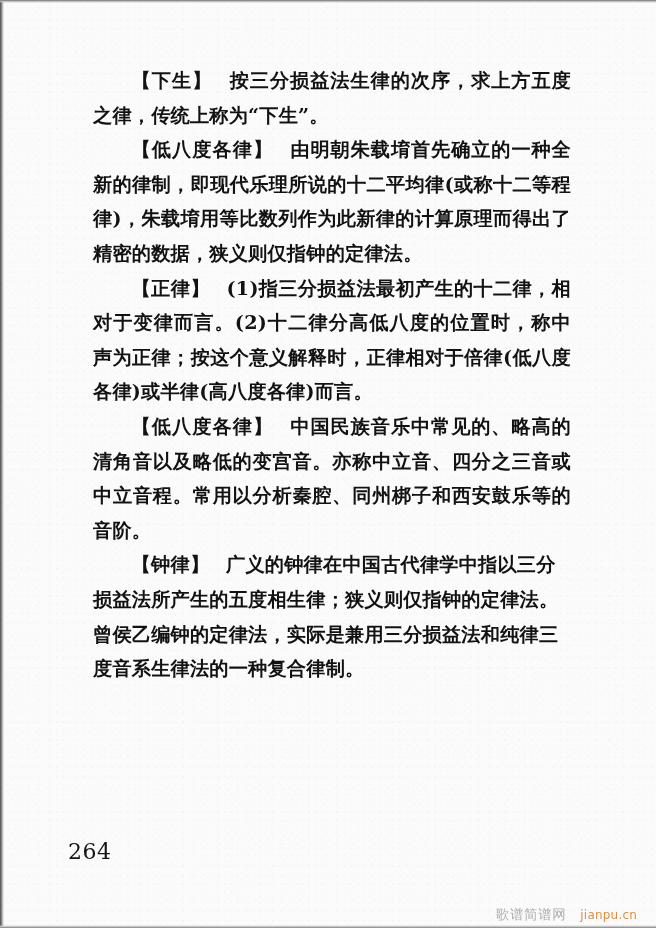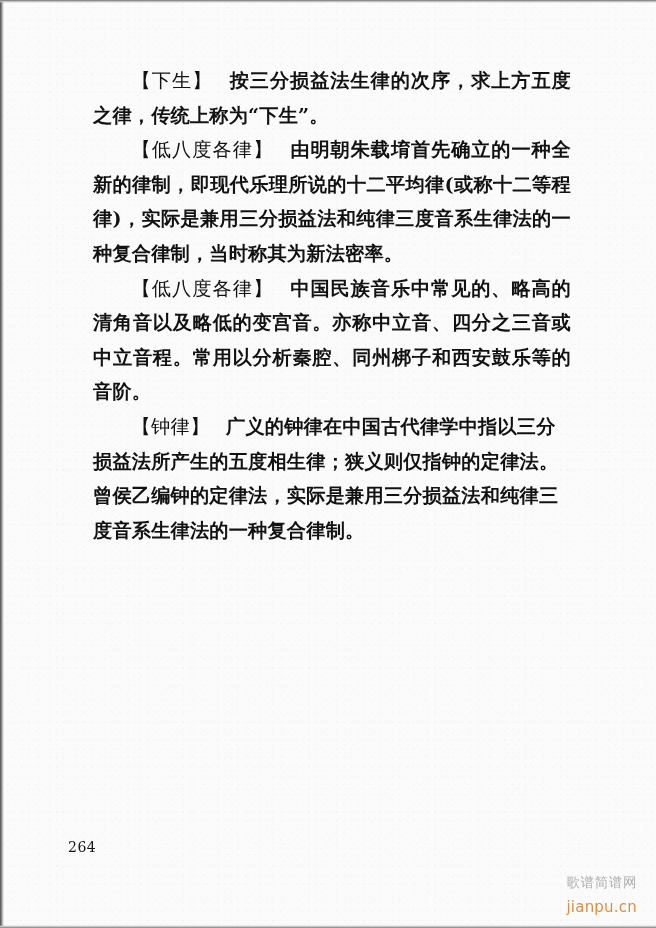--- a/index.html
+++ b/index.html
@@ -70,57 +70,56 @@
     text-justify: inter-character;
     letter-spacing: 0.2px;
     text-indent: 2em;
     font-weight: 600;
     -webkit-font-smoothing: none;
   }
 
   .para:last-child { text-align: left; }
 
   .term {
-    font-weight: 400;
+    font-weight: 700;
     letter-spacing: 0.4px;
     margin-top: 32px;
   }
 
   .gap { display: inline-block; width: 0.85em; }
 
   
   #page-number {
     position: absolute;
     left: 68px;
     top: 839px;
-    font-size: 14px;
+    font-size: 22px;
     color: #151515;
     font-family: "DejaVu Serif", "Liberation Serif", serif;
     letter-spacing: 0.5px;
   }
 
   
   #watermark {
     position: absolute;
     right: 19px;
-    bottom: 12px;
+    bottom: 4px;
     display: flex;
     align-items: baseline;
-    gap: 6px;
+    gap: 14px;
     opacity: 0.95;
-    flex-direction: column;
   }
   #watermark .wm-cn {
     font-size: 13.5px;
     color: #a9a9a9;
     font-family: "DejaVu Sans", "Liberation Sans", sans-serif;
     letter-spacing: 0.6px;
   }
   #watermark .wm-url {
-    font-size: 15px;
+    font-size: 12px;
     color: #d98a3a;
     font-family: "DejaVu Sans", "Liberation Sans", sans-serif;
     letter-spacing: 0.2px;
   }
 </style>
 </head>
 <body>
 
 <div id="page">
 
@@ -129,26 +128,29 @@
   <div id="scan-edge-top"></div>
   <div id="scan-edge-bottom"></div>
 
   <div id="text-column">
 
     <p class="para">
       <span class="term">【下生】</span><span class="gap"></span><span>按三分损益法生律的次序，求上方五度之律，传统上称为“下生”。</span>
     </p>
 
     <p class="para">
-      <span class="term">【低八度各律】</span><span class="gap"></span><span>由明朝朱载堉首先确立的一种全新的律制，即现代乐理所说的十二平均律(或称十二等程律)，实际是兼用三分损益法和纯律三度音系生律法的一种复合律制，当时称其为新法密率。</span>
+      <span class="term">【低八度各律】</span><span class="gap"></span><span>由明朝朱载堉首先确立的一种全新的律制，即现代乐理所说的十二平均律(或称十二等程律)，朱载堉用等比数列作为此新律的计算原理而得出了精密的数据，狭义则仅指钟的定律法。</span>
     </p>
 
 
 
 
+    <p class="para">
+      <span class="term">【正律】</span><span class="gap"></span><span>(1)指三分损益法最初产生的十二律，相对于变律而言。(2)十二律分高低八度的位置时，称中声为正律；按这个意义解释时，正律相对于倍律(低八度各律)或半律(高八度各律)而言。</span>
+    </p>
 
     <p class="para">
       <span class="term">【低八度各律】</span><span class="gap"></span><span>中国民族音乐中常见的、略高的清角音以及略低的变宫音。亦称中立音、四分之三音或中立音程。常用以分析秦腔、同州梆子和西安鼓乐等的音阶。</span>
     </p>
 
     <p class="para">
       <span class="term">【钟律】</span><span class="gap"></span><span>广义的钟律在中国古代律学中指以三分损益法所产生的五度相生律；狭义则仅指钟的定律法。曾侯乙编钟的定律法，实际是兼用三分损益法和纯律三度音系生律法的一种复合律制。</span>
     </p>
 
   </div>

